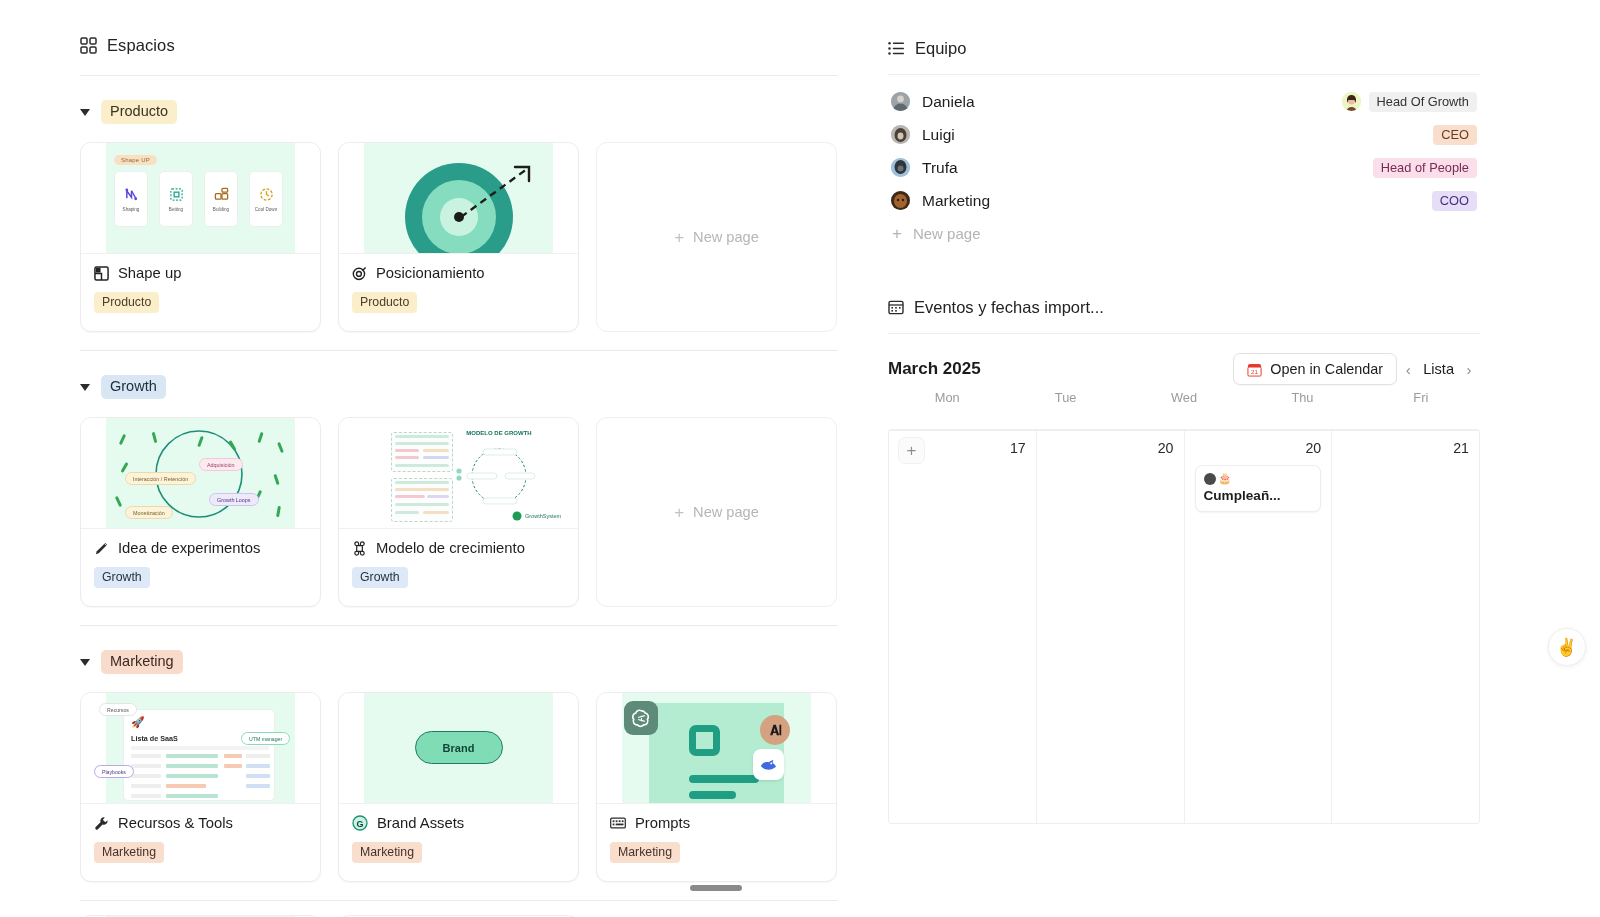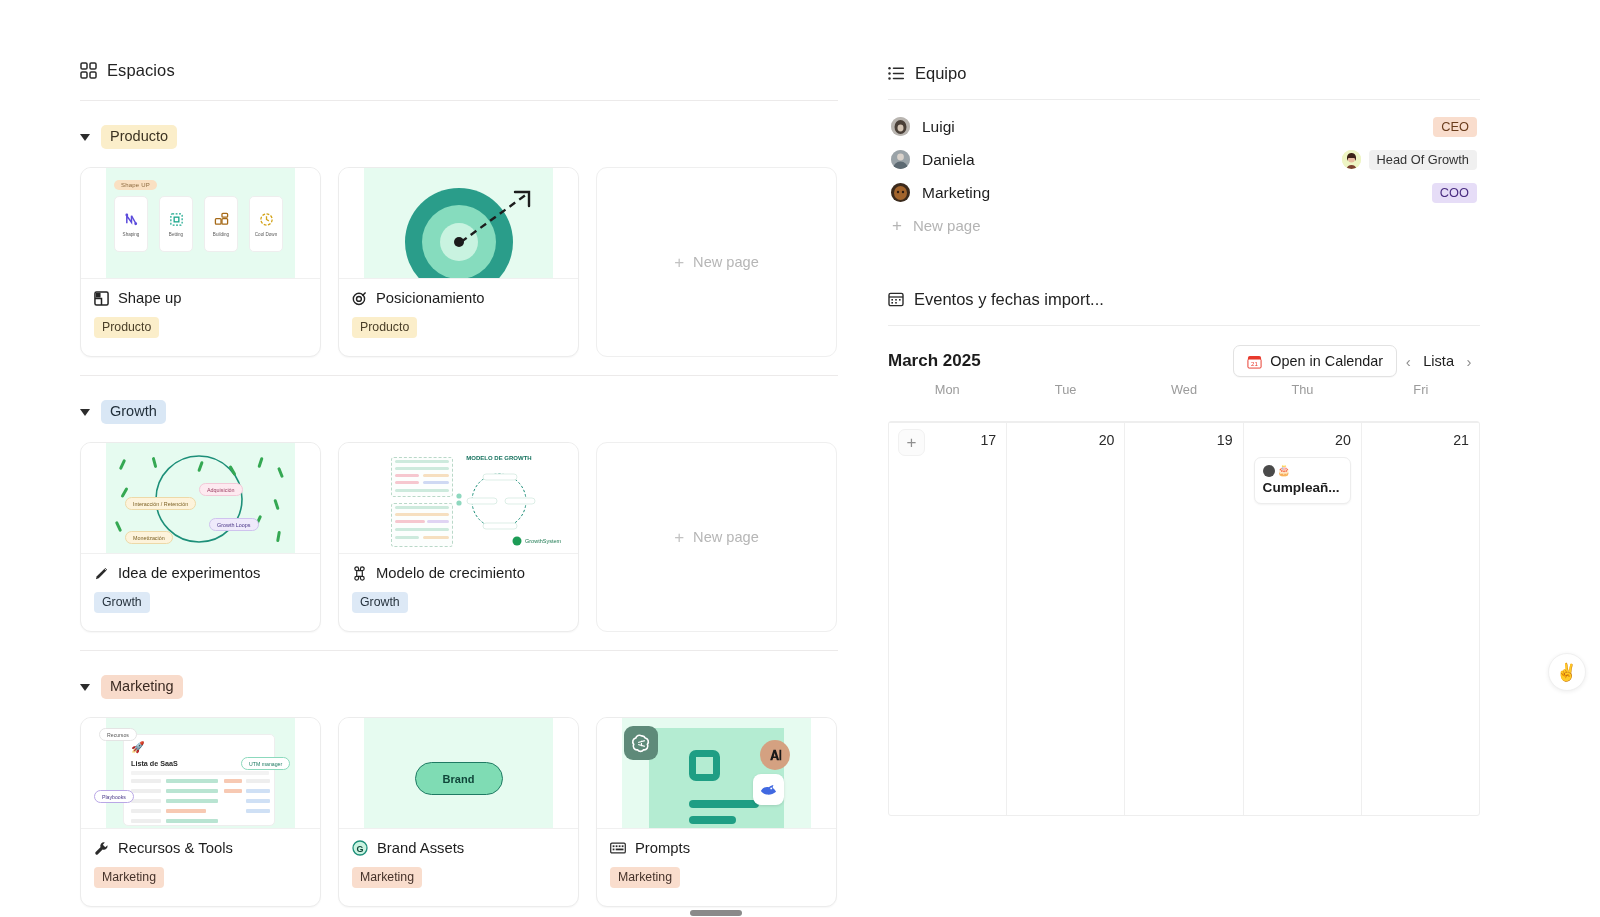--- a/index.html
+++ b/index.html
@@ -3,21 +3,21 @@
 <meta charset="utf-8">
 <style>
   * { box-sizing: border-box; margin: 0; padding: 0; }
   html, body {
     width: 1600px; height: 917px;
     background: #ffffff;
     font-family: "Liberation Sans", sans-serif;
     color: #1f1f1f;
     overflow: hidden;
   }
-  .page { display: flex; width: 1600px; height: 684px; margin-top: 25px; }
+  .page { display: flex; width: 1600px; height: 684px; }
 
   
   .left-col {
     width: 888px; height: 917px;
     padding: 32px 0 0 80px;
     position: relative; overflow: hidden;
   }
   .panel-head {
     display: flex; align-items: center; gap: 10px;
     height: 30px; padding-bottom: 4px;
@@ -107,21 +107,21 @@
     position: absolute; left: 42px; top: 16px; width: 152px; height: 92px;
     background: #fff; border: 1px solid #eee; border-radius: 5px; overflow: hidden;
   }
   .res-row { position: absolute; height: 4px; border-radius: 1px; }
   .res-chip {
     position: absolute; font-size: 5.2px; padding: 2.5px 7px; border-radius: 9px;
     background: #fff; white-space: nowrap;
   }
 
   .brand-pill {
-    position: absolute; left: 50%; top: 44px; transform: translateX(-50%);
+    position: absolute; left: 50%; top: 38px; transform: translateX(-50%);
     width: 88px; height: 33px; border-radius: 17px;
     background: #7fdcb4; border: 1.4px solid #1f7a63;
     display: flex; align-items: center; justify-content: center;
     font-size: 11px; font-weight: bold; color: #10463a;
   }
 
   .ai-sq {
     position: absolute; width: 34px; height: 34px; border-radius: 9px;
     display: flex; align-items: center; justify-content: center;
   }
@@ -570,49 +570,60 @@
           </svg>
         </span>
         <span class="rh-title">Equipo</span>
       </div>
       <div class="r-rule"></div>
 
       <div style="margin-top:10px">
         <div class="team-row">
           <span class="avatar">
             <svg width="19" height="19">
-                <rect width="19" height="19" fill="#b9b5b0"></rect>
-                <ellipse cx="9.5" cy="10" rx="6" ry="7" fill="#4a4038"></ellipse>
-                <ellipse cx="9.5" cy="11" rx="3" ry="3.4" fill="#d3c4b4"></ellipse>
-              </svg>
-          </span>
-          <span class="tname">Luigi</span>
-          <span class="trole role-orange">CEO</span>
-        </div>
-
-        <div class="team-row">
-          <span class="avatar">
-            <svg width="19" height="19">
                 <rect width="19" height="19" fill="#9aa3a8"></rect>
                 <circle cx="9.5" cy="7" r="3.4" fill="#d9d2cb"></circle>
                 <path d="M2 19 a7.5 7.5 0 0 1 15 0z" fill="#5d6a72"></path>
               </svg>
           </span>
           <span class="tname">Daniela</span>
           <span class="role-avatar" style="margin-left:auto">
             <svg width="19" height="19">
                 <rect width="19" height="19" fill="#eef5c4"></rect>
                 <ellipse cx="9.5" cy="8" rx="4" ry="4.6" fill="#e8bda0"></ellipse>
                 <path d="M4.6 19 a5 5 0 0 1 9.8 0z" fill="#7a4230"></path>
                 <path d="M5 7 a4.6 5 0 0 1 9 0 l0 4 -1.6-3 -6 0 -1.4 3z" fill="#3d2318"></path>
               </svg>
           </span>
           <span class="trole role-gray" style="margin-left:0">Head Of Growth</span>
         </div>
 
+        <div class="team-row">
+          <span class="avatar">
+            <svg width="19" height="19">
+                <rect width="19" height="19" fill="#b9b5b0"></rect>
+                <ellipse cx="9.5" cy="10" rx="6" ry="7" fill="#4a4038"></ellipse>
+                <ellipse cx="9.5" cy="11" rx="3" ry="3.4" fill="#d3c4b4"></ellipse>
+              </svg>
+          </span>
+          <span class="tname">Luigi</span>
+          <span class="trole role-orange">CEO</span>
+        </div>
+
+        <div class="team-row">
+          <span class="avatar">
+            <svg width="19" height="19">
+                <rect width="19" height="19" fill="#9fc2dc"></rect>
+                <ellipse cx="9.5" cy="9" rx="6" ry="7" fill="#30353b"></ellipse>
+                <ellipse cx="9.5" cy="10.5" rx="3" ry="3" fill="#6b7076"></ellipse>
+              </svg>
+          </span>
+          <span class="tname">Trufa</span>
+          <span class="trole role-pink">Head of People</span>
+        </div>
 
         <div class="team-row">
           <span class="avatar">
             <svg width="19" height="19">
                 <rect width="19" height="19" fill="#3b2a1c"></rect>
                 <ellipse cx="9.5" cy="10" rx="6.5" ry="7" fill="#a2642c"></ellipse>
                 <circle cx="7" cy="9" r="1.2" fill="#2a1a10"></circle>
                 <circle cx="12" cy="9" r="1.2" fill="#2a1a10"></circle>
               </svg>
           </span>
@@ -671,23 +682,20 @@
           <div class="cal-grid">
             <div class="days-row">
               <div class="day">
                 <div class="add-btn">+</div>
                 <div class="daynum">17</div>
               </div>
               <div class="day">
                 <div class="daynum">20</div>
               </div>
               <div class="day">
-                <div class="daynum">19</div>
-              </div>
-              <div class="day">
                 <div class="daynum">20</div>
                 <div class="event-card">
                   <div class="event-emojis">
                     <span class="ev-av"></span>
                     <span>🎂</span>
                   </div>
                   <div class="event-title">Cumpleañ...</div>
                 </div>
               </div>
               <div class="day">

